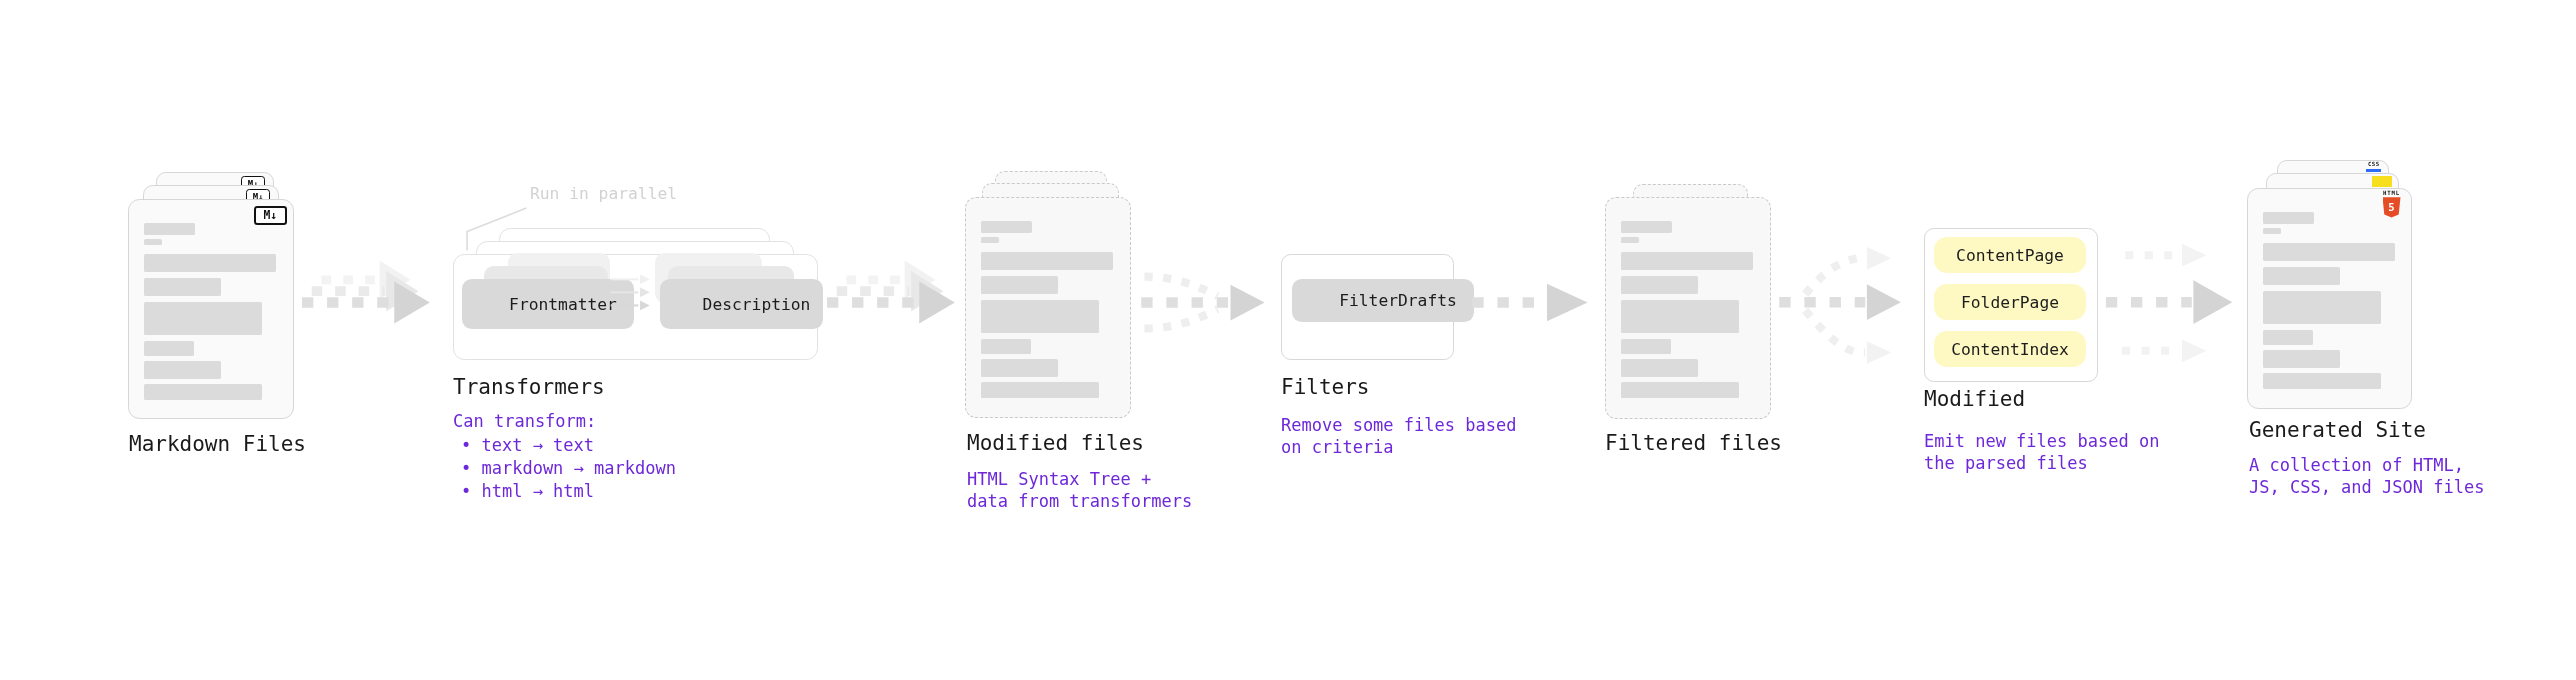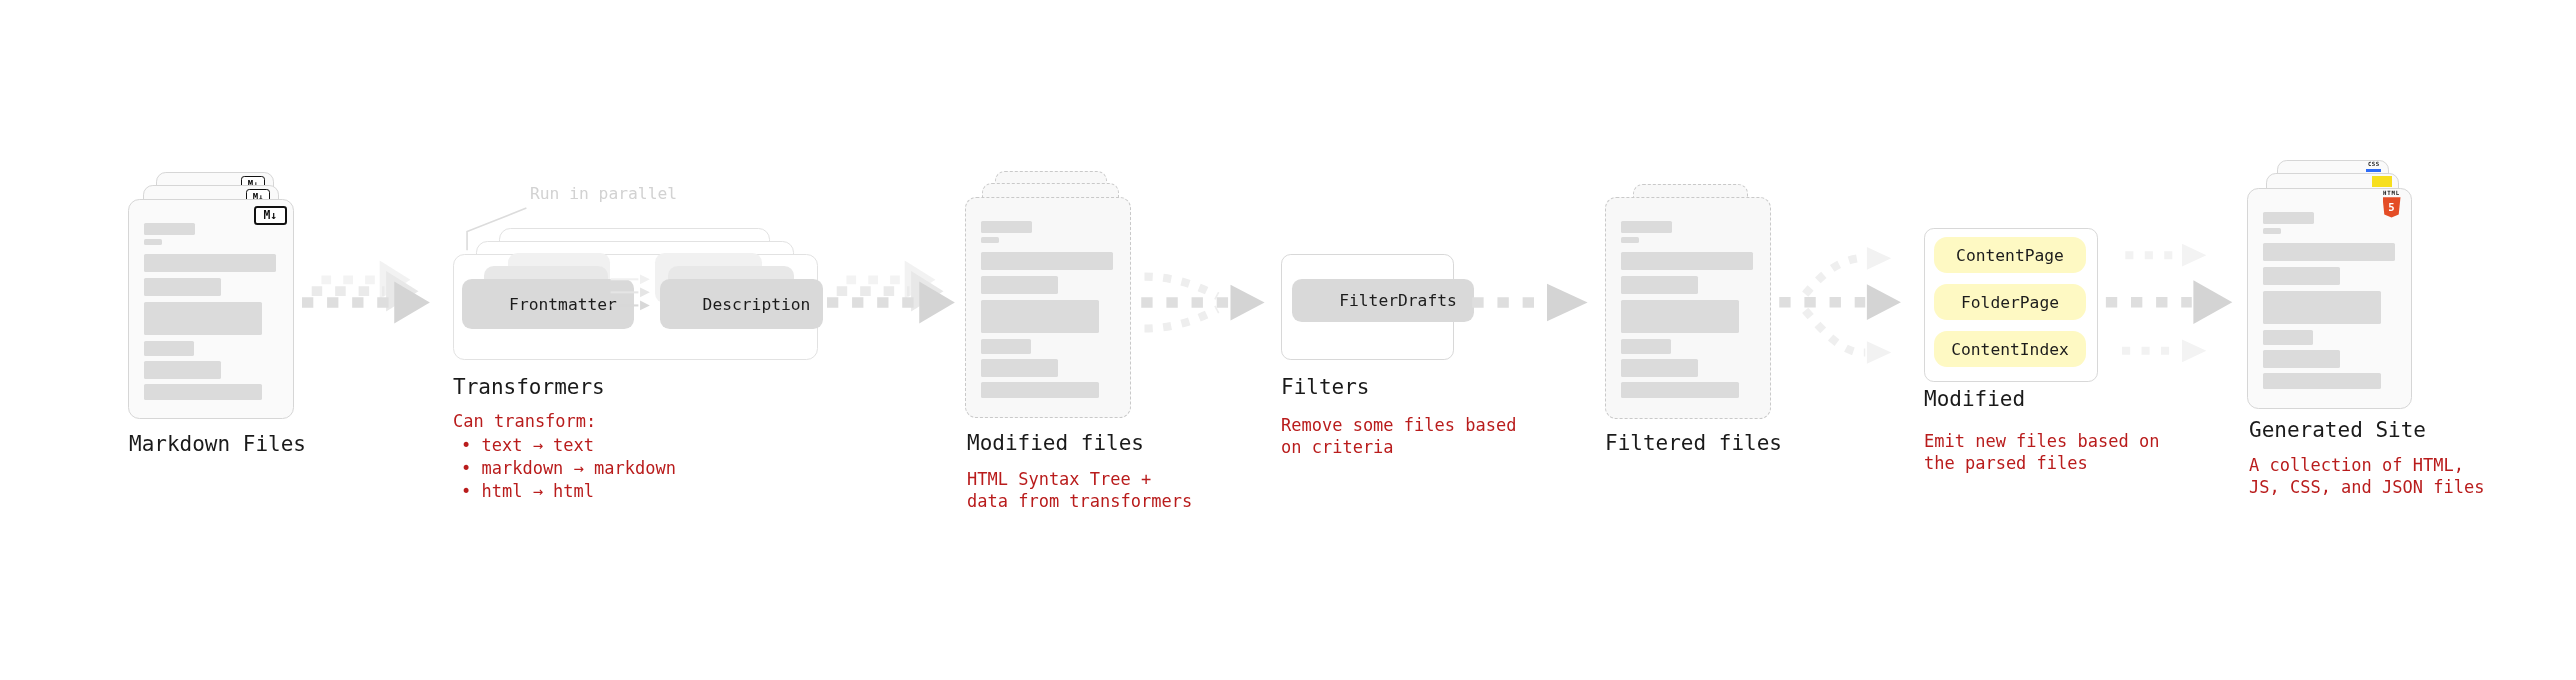--- a/index.html
+++ b/index.html
@@ -33,21 +33,21 @@
   .cbox{position:absolute;background:#fff;border:1.6px solid #d8d8d8;border-radius:9.8px;box-sizing:border-box;}
   .pill{position:absolute;background:#d9d9d9;border-radius:9.8px;display:flex;align-items:center;justify-content:center;
         font-size:16.3px;color:#1c1c1c;padding-left:30px;}
   .ghost{position:absolute;border-radius:9.8px;}
   .g1{background:#e8e8e8;} .g2{background:#f1f1f1;}
   .epill{position:absolute;left:1934px;width:152px;height:36px;background:#fef9c3;border-radius:13px;
          display:flex;align-items:center;justify-content:center;font-size:16.3px;color:#1c1c1c;}
 
   
   .node-title{position:absolute;font-size:21px;font-weight:400;color:#1a1a1a;white-space:nowrap;}
-  .node-desc{position:absolute;font-size:17px;line-height:22px;color:#b91c1c;white-space:pre-line;}
+  .node-desc{position:absolute;font-size:17px;line-height:22px;color:#6d28d9;white-space:pre-line;}
   .annotation{position:absolute;font-size:16.3px;color:#d2d2d2;white-space:nowrap;}
 
   .arrow{position:absolute;}
 
   
   .badge-css{position:absolute;left:2364px;top:162px;width:19.5px;text-align:center;}
   .badge-css .t{font-size:5.7px;font-weight:800;color:#222;line-height:5.7px;letter-spacing:0.4px;}
   .badge-css .u{width:14.6px;height:3.3px;background:#2e6cf6;margin:0.8px auto 0;}
   .badge-js{position:absolute;left:2372px;top:176px;width:19.5px;height:10.6px;background:#f7df1e;}
   .badge-html{position:absolute;left:2380px;top:190px;width:23px;text-align:center;}

